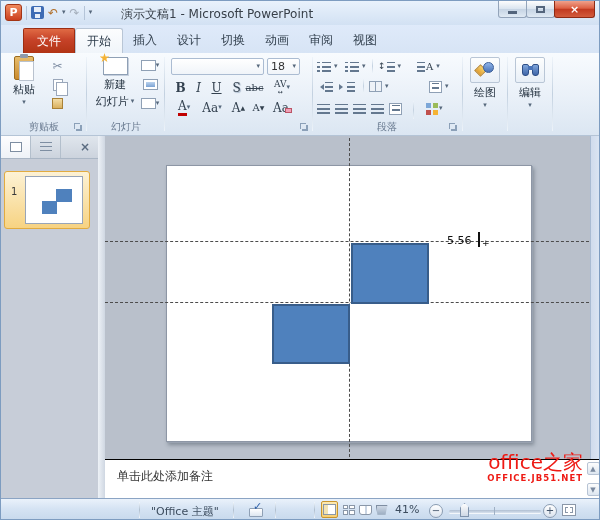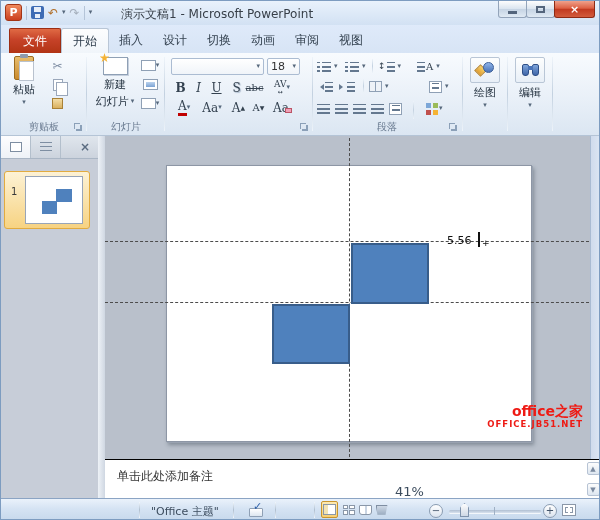--- a/index.html
+++ b/index.html
@@ -31,21 +31,21 @@
             display:flex; align-items:center; justify-content:center; }
   .winbtn .bar { width:9px; height:3px; background:#54657c; margin-top:6px; }
   .winbtn .box { width:9px; height:7px; border:2px solid #54657c; background:transparent; }
   .winbtn.close { width:41px; color:#fff; font-weight:bold; font-size:11px;
             background:linear-gradient(#f0a18b,#dd6043 45%,#c23a20 52%,#d25b3c);
             border-color:#8e2a14; }
 
   
   .tabrow { position:absolute; left:0; top:24px; width:600px; height:28px;
             background:linear-gradient(#dfeafa,#d7e4f5); }
-  .tabs { position:absolute; left:8px; bottom:0; height:25px; display:flex; }
+  .tabs { position:absolute; left:22px; bottom:0; height:25px; display:flex; }
   .tab { font-size:12px; color:#33414f; display:flex; align-items:center;
          justify-content:center; white-space:nowrap; }
   .tab.file { background:linear-gradient(#e06a44,#c64228 45%,#b23415); color:#fff;
               border:1px solid #9c2d12; border-bottom:none; border-radius:2px 2px 0 0; }
   .tab.active { background:linear-gradient(#fcfdfe,#f0f5fa); border:1px solid #b9c6d6;
                 border-bottom:none; border-radius:2.5px 2.5px 0 0; color:#2b3a49; }
   .ribbonctl { position:absolute; top:30px; display:flex; align-items:center; }
   .helpbtn { width:16px; height:16px; border-radius:50%; border:1px solid #3a6ea8;
              background:linear-gradient(#7fb2e8,#3f7cc2); color:#fff; font-weight:bold;
              font-size:11px; display:flex; align-items:center; justify-content:center; }
@@ -159,21 +159,21 @@
            border:1px solid #8d96a5; box-shadow:1px 1px 0 #99a2b0,2px 3px 4px rgba(60,70,85,.45);
            z-index:1; }
   .guide-h { position:absolute; left:104px; width:484px; border-top:1px dashed #4c4c4c; z-index:2; }
   .guide-v { position:absolute; left:348px; top:137px; height:319px; border-left:1px dashed #4c4c4c; z-index:2; }
   .shape { position:absolute; background:#4f81bd; border:2px solid #385d8a; z-index:3; }
   .gl { position:absolute; left:446px; top:233px; font-size:11px; color:#101010; z-index:4; }
   .gcur-bar { position:absolute; left:477px; top:231px; width:2px; height:15px; background:#101010; z-index:4; }
   .gcur-plus { position:absolute; left:481px; top:237px; font-size:9px; color:#101010; z-index:4; }
   .wm { position:absolute; left:470px; top:403px; width:112px; text-align:right; z-index:5;
         color:#ee1a14; line-height:1; }
-  .wm .t1 { font-size:14px; font-weight:bold; }
+  .wm .t1 { font-size:20px; font-weight:normal;margin-top:48px; }
   .wm .t2 { font-size:8.5px; font-weight:bold; letter-spacing:1px; margin-top:2px; }
 
   
   .notes { position:absolute; left:104px; top:458px; width:496px; height:39px; background:#fff;
            border-top:1px solid #000000; }
   .notes-text { position:absolute; left:12px; top:8px; font-size:12px; color:#333; }
   .nscroll { position:absolute; right:1px; top:2px; width:14px; height:34px; display:flex;
              flex-direction:column; justify-content:space-between; align-items:center; }
   .narrow { width:13px; height:13px; border:1px solid #b7c3d4; border-radius:2px;
             background:linear-gradient(#fdfdfd,#dde6f0); color:#7b8aa0; font-size:7px;
@@ -515,21 +515,21 @@
         <i></i>
         <i></i>
       </span>
     </div>
   <div class="vbtn" style="left:356px">
       <span class="v-read"></span>
     </div>
   <div class="vbtn" style="left:372px">
       <span class="v-show"></span>
     </div>
-  <div class="sitem" style="left:394px;top:483px;position:absolute;font-size:13px;color:#3c4c5e">41%</div>
+  <div class="sitem" style="left:394px;top:502px;position:absolute;font-size:11px;color:#3c4c5e">41%</div>
   <div class="zbtn" style="left:428px">−</div>
   <div class="ztrack"></div>
   <div class="ztick"></div>
   <div class="zthumb"></div>
   <div class="zbtn" style="left:542px">+</div>
   <div class="fit"></div>
 
 </div>
 
 </body></html>

